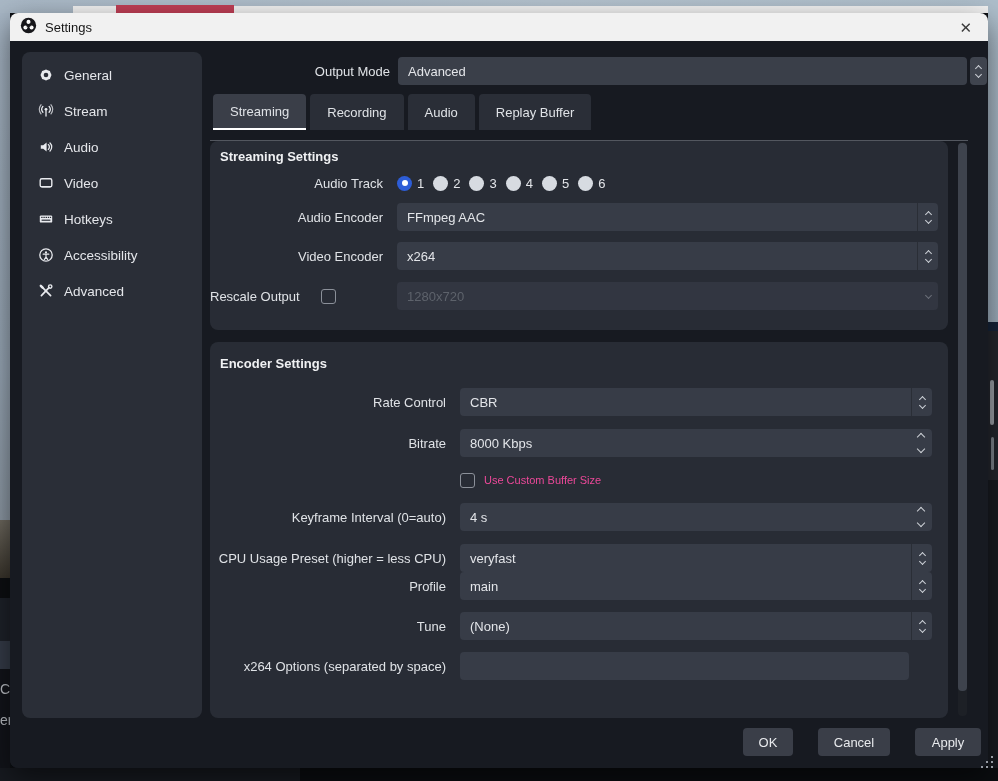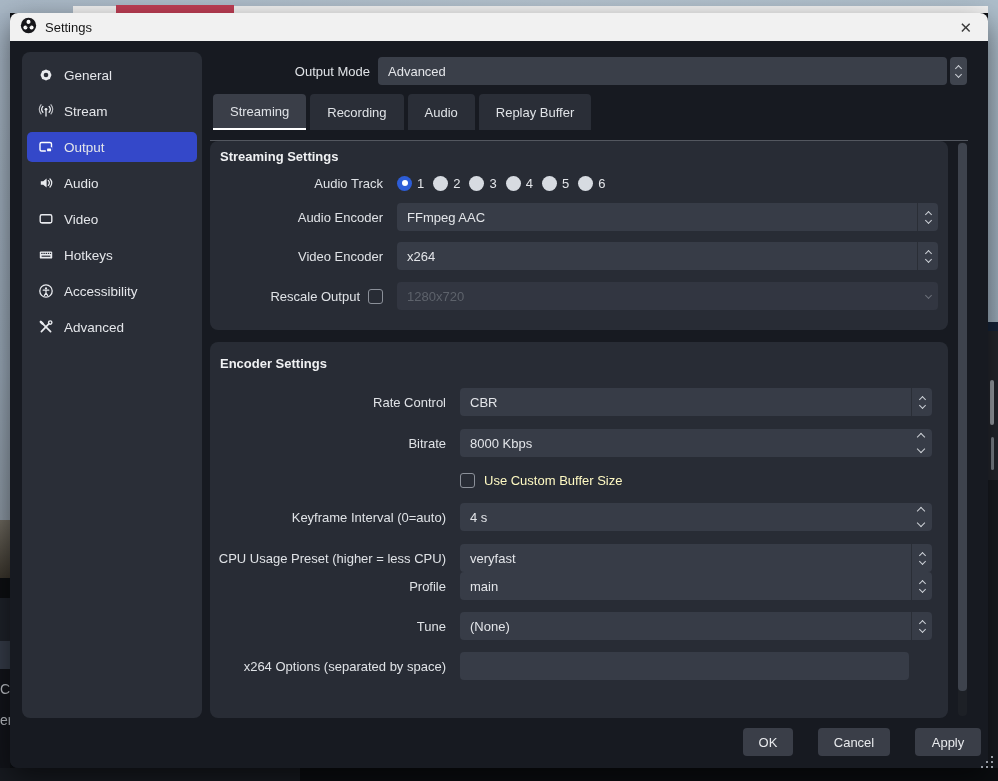--- a/index.html
+++ b/index.html
@@ -47,21 +47,21 @@
   
   .sidebar { position:absolute; left:12px; top:11px; width:180px; height:666px;
     background:#2a2e37; border-radius:8px; padding:8px 5px; }
   .side-item { display:flex; align-items:center; height:30px; margin-bottom:6px;
     padding-left:10px; border-radius:5px; color:#e4e6ea; font-size:13.5px; }
   .side-item .ic { width:17px; height:17px; margin-right:10px; display:flex;
     align-items:center; justify-content:center; }
   .side-item.sel { background:#3448c9; }
 
   
-  .om-row { position:absolute; left:196px; top:16px; width:761px; height:28px;
+  .om-row { position:absolute; left:216px; top:16px; width:761px; height:28px;
     display:flex; align-items:center; }
   .om-label { width:172px; text-align:right; color:#dfe2e6; font-size:13px; padding-right:8px; }
   .om-combo { flex:1; display:flex; height:28px; }
   .om-field { flex:1; background:#3a3f49; border-radius:4px; display:flex; align-items:center;
     padding-left:10px; color:#e3e5e9; font-size:13px; }
   .om-btn { width:17px; margin-left:3px; background:#3f444e; border-radius:4px;
     display:flex; flex-direction:column; align-items:center; justify-content:center; gap:3px; }
 
   
   .tabs { position:absolute; left:203px; top:53px; height:36px; display:flex; gap:4px; }
@@ -95,21 +95,21 @@
   .combo.disabled .val { color:#5d626b; }
 
   .chev { width:5px; height:5px; border-right:1.5px solid #ccd0d6; border-bottom:1.5px solid #ccd0d6; }
   .chev.up { transform:rotate(-135deg); margin-bottom:-1px; }
   .chev.down { transform:rotate(45deg); margin-top:-1px; }
   .chev.big { width:6px; height:6px; }
   .chev.dis { border-color:#6a6f78; }
 
   .checkbox { width:15px; height:15px; border:1px solid #8b9099; border-radius:3px;
     background:transparent; flex-shrink:0; }
-  .cb-label { margin-left:9px; color:#fef9c3; font-size:13px; }
+  .cb-label { margin-left:9px; color:#ec4899; font-size:11px; }
 
   .radio-group { display:flex; align-items:center; }
   .radio-opt { display:flex; align-items:center; margin-right:9px; }
   .radio { width:15px; height:15px; border-radius:50%; background:#d7dbe1; position:relative; }
   .radio.checked { background:#2d5dd7; }
   .radio.checked::after { content:""; position:absolute; left:4.5px; top:4.5px;
     width:6px; height:6px; border-radius:50%; background:#ffffff; }
   .radio-num { margin-left:5px; color:#e3e5e9; font-size:13px; }
 
   .txt input { width:100%; height:100%; background:transparent; border:none; outline:none;
@@ -183,30 +183,20 @@
           <span class="ic">
             <svg width="16" height="16" viewBox="0 0 16 16" fill="none" stroke="#e8eaee" stroke-width="1.3" stroke-linecap="round">
               <circle cx="8" cy="6.3" r="1.4" fill="#e8eaee" stroke="none"></circle>
               <path d="M8 7.7 V13"></path>
               <path d="M4.9 3.4 a4.4 4.4 0 0 0 0 5.8 M11.1 3.4 a4.4 4.4 0 0 1 0 5.8"></path>
               <path d="M3 1.8 a7 7 0 0 0 0 9 M13 1.8 a7 7 0 0 1 0 9" opacity="0.75"></path>
             </svg>
           </span>
           <span>Stream</span>
         </div>
-        <div class="side-item sel">
-          <span class="ic">
-            <svg width="16" height="16" viewBox="0 0 16 16">
-              <rect x="2" y="3.5" width="11.5" height="8.5" rx="1.6" fill="none" stroke="#ffffff" stroke-width="1.4"></rect>
-              <rect x="7.8" y="8.3" width="6.6" height="5.2" rx="1" fill="#3448c9"></rect>
-              <rect x="9.1" y="9.5" width="4" height="2.8" rx="0.6" fill="#ffffff"></rect>
-            </svg>
-          </span>
-          <span>Output</span>
-        </div>
         <div class="side-item">
           <span class="ic">
             <svg width="16" height="16" viewBox="0 0 16 16">
               <path d="M2.8 6.3 h2.4 L8.6 3.6 v8.8 L5.2 9.7 H2.8 Z" fill="#e8eaee"></path>
               <path d="M10.3 5.6 a3.2 3.2 0 0 1 0 4.8 M12 4 a5.6 5.6 0 0 1 0 8" fill="none" stroke="#e8eaee" stroke-width="1.3" stroke-linecap="round"></path>
             </svg>
           </span>
           <span>Audio</span>
         </div>
         <div class="side-item">
@@ -334,21 +324,21 @@
             <span class="sep"></span>
             <span class="arrows">
               <span class="chev up"></span>
               <span class="chev down"></span>
             </span>
           </div>
             </div>
         </div>
 
         <div class="row" style="margin-top:12px;">
-          <div class="lbl" style="display:flex; align-items:center; justify-content:flex-end; gap:8px;">
+          <div class="lbl" style="display:flex; align-items:center; gap:21px;">
             <span>Rescale Output</span>
             <span class="checkbox"></span>
           </div>
           <div class="fld">
               <div class="combo disabled">
             <span class="val">1280x720</span>
             <span class="arrows">
               <span class="chev down dis"></span>
             </span>
           </div>

